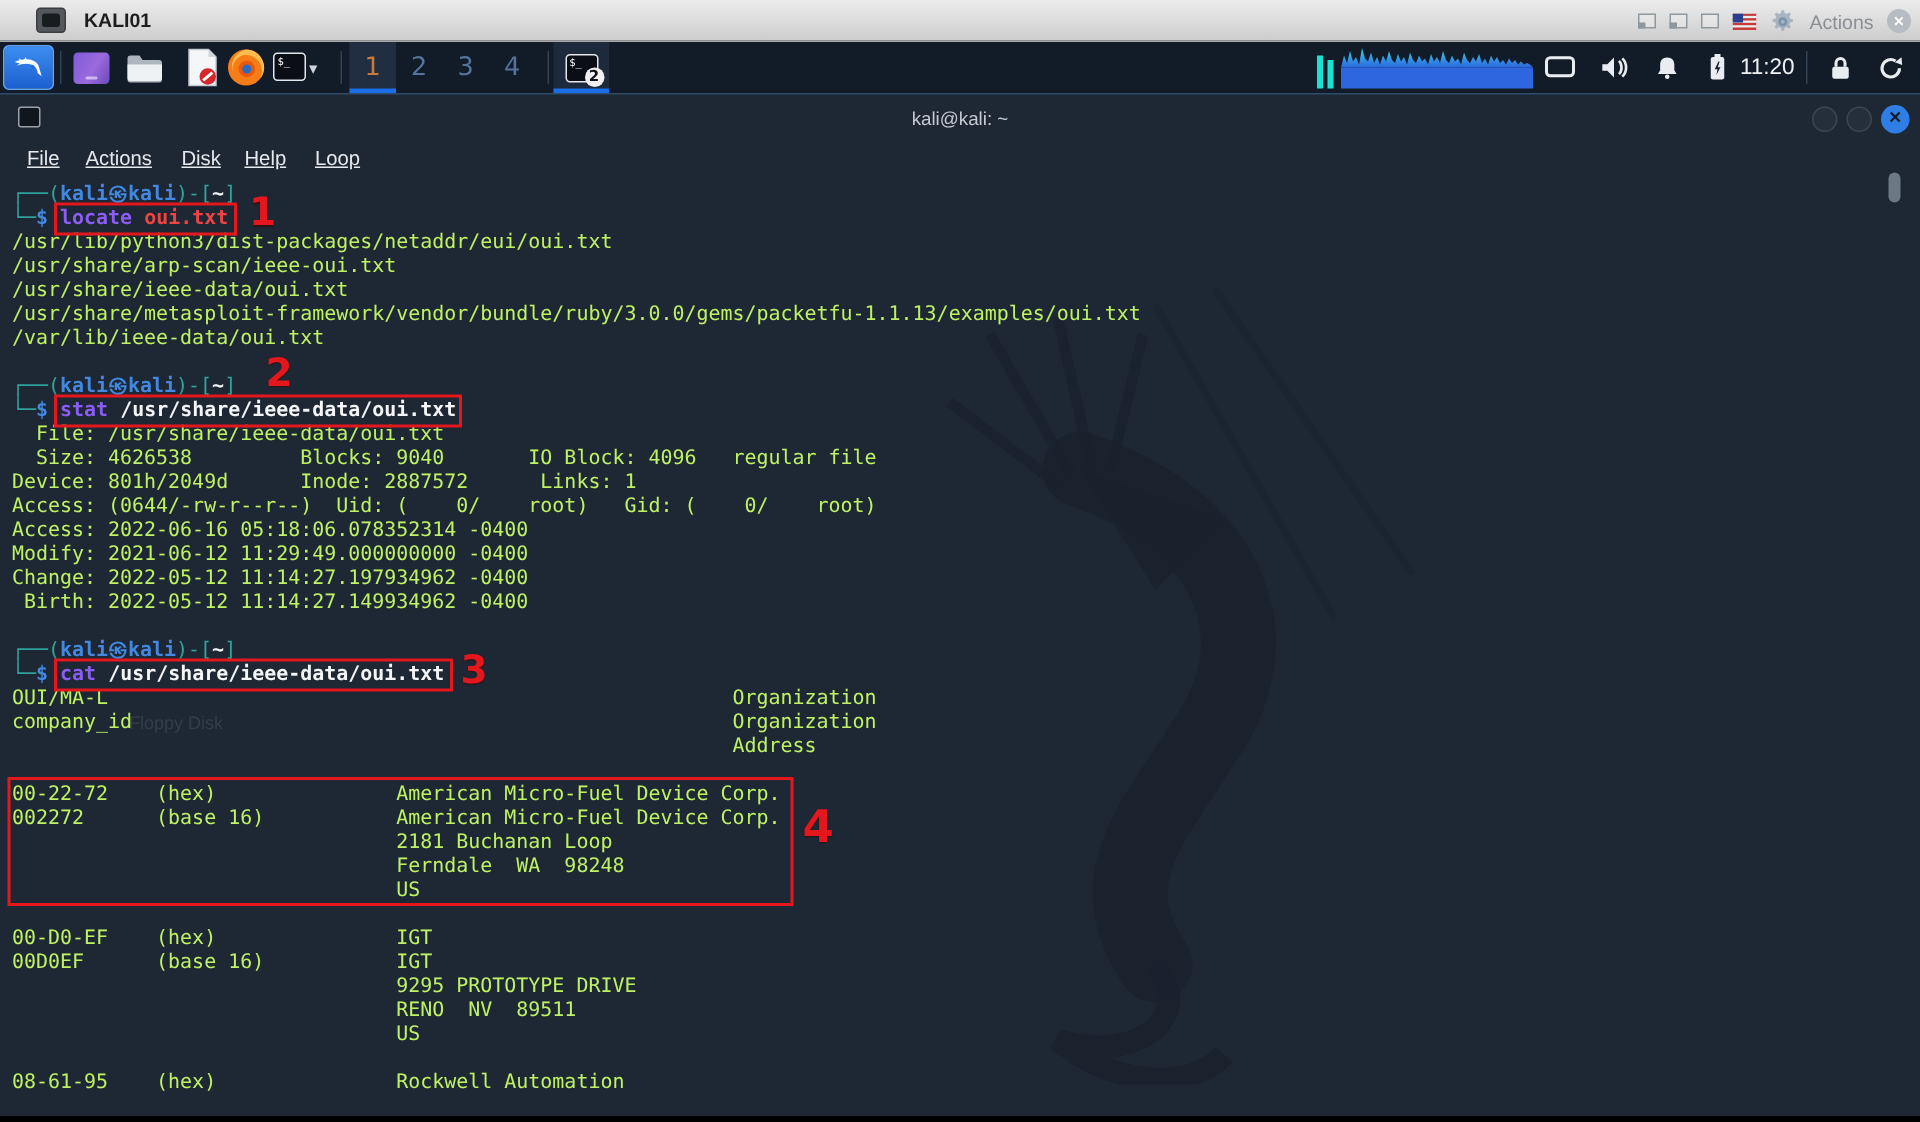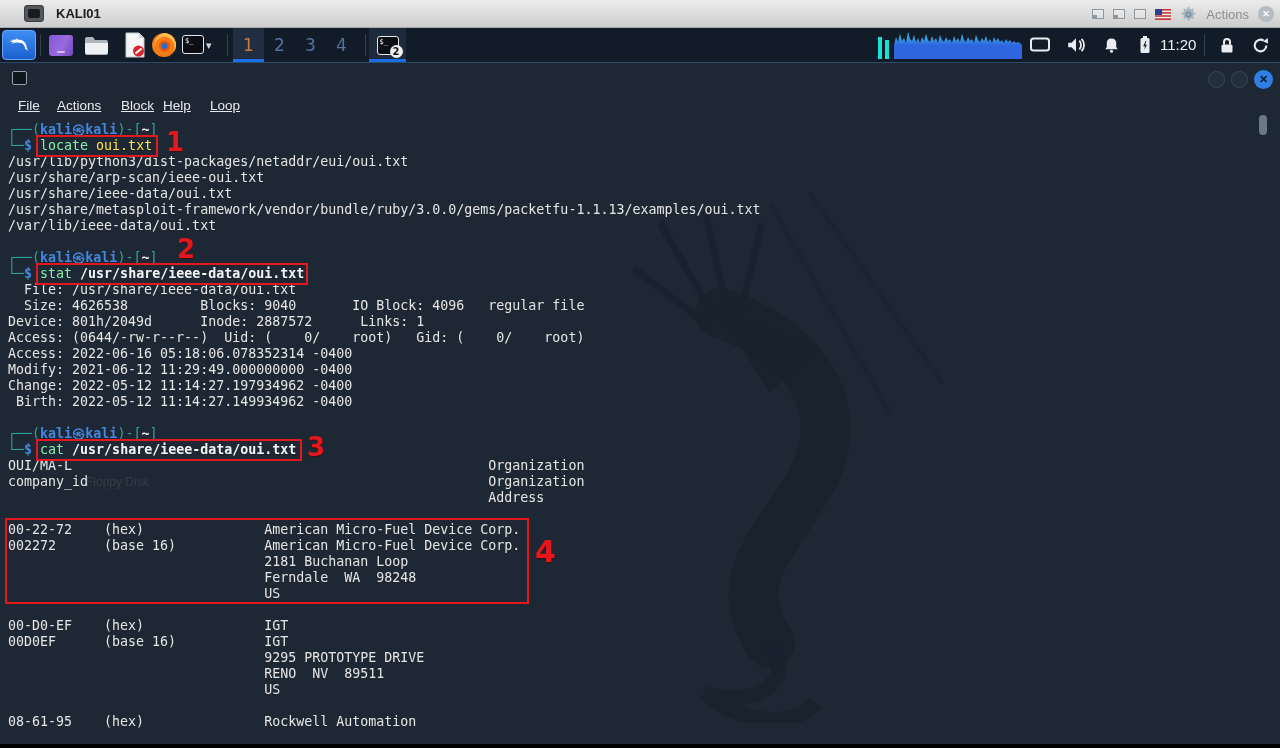--- a/index.html
+++ b/index.html
@@ -58,24 +58,24 @@
   .tw-close{ position:absolute; top:7px; left:1254px; width:19px; height:19px; border-radius:50%;
     background:#2f7ee6; color:#131c28; font-size:11px; font-weight:bold; text-align:center; line-height:19px; }
   .menubar span{ position:absolute; top:30px; height:26px; line-height:26px; font-size:13.5px; color:#e6e9ee;text-decoration:underline; }
   .ghost{ position:absolute; left:86px; top:412px; font-size:12px; color:rgba(190,205,220,.13); }
 
   .term-pre{ position:absolute; left:8px; top:59px; font-family:"DejaVu Sans Mono",monospace;
     font-size:13.3px; line-height:16px; white-space:pre; }
   .tline{ height:16px; }
   .c-f{ color:#2fa39d; }
   .c-u{ color:#4287e0; font-weight:bold; }
-  .c-c{ color:#86efac; }
-  .c-p{ color:#fde047; }
+  .c-c{ color:#8b5cf6;font-weight:bold; }
+  .c-p{ color:#ef4444;font-weight:bold; }
   .c-b{ color:#f4f5f7; font-weight:bold; }
-  .c-o{ color:#e5e5e5;margin-top:44px; }
+  .c-o{ color:#bef264;margin-top:44px; }
 
   .scroll-thumb{ position:absolute; left:1259px; top:52px; width:8px; height:20px; background:#6d7885; border-radius:4px; }
 
   
   .abox{ position:absolute; border:2px solid #e4171c; }
   .abox1{ left:36px; top:135px; width:122px; height:22px; }
   .abox2{ left:36px; top:263px; width:272px; height:22px; }
   .abox3{ left:36px; top:439px; width:266px; height:22px; }
   .abox4{ left:5px;  top:518px; width:524px; height:86px; }
   .anum{ position:absolute; color:#e4171c; font-family:"DejaVu Sans",sans-serif; font-weight:bold;
@@ -236,28 +236,29 @@
         <path d="M245 235 L190 140"></path>
           <path d="M258 230 L235 128"></path>
           <path d="M270 232 L292 140"></path>
           <path d="M238 242 L163 185"></path>
       </g>
       <path d="M300 560 C330 600 280 626 235 610 C270 640 322 646 346 620" stroke="#19212d" stroke-width="15" fill="none" opacity="0.85"></path>
       <path d="M300 120 L420 330 M340 110 L472 300" stroke="#1a2330" stroke-width="5" opacity="0.6"></path>
     </svg>
 
     <div class="tw-icon"></div>
+    <div class="tw-title">kali@kali: ~</div>
     <div class="tw-btn" style="left:1208px"></div>
     <div class="tw-btn" style="left:1231px"></div>
     <div class="tw-close">✕</div>
 
     <div class="menubar">
       <span style="left:18px">File</span>
       <span style="left:57px">Actions</span>
-      <span style="left:121px">Block</span>
+      <span style="left:121px">Disk</span>
       <span style="left:163px">Help</span>
       <span style="left:210px">Loop</span>
     </div>
 
     <div class="ghost">Floppy Disk</div>
 
     <div class="term-pre" id="term"><div class="tline"><span class="c-f">┌──(</span><span class="c-u">kali㉿kali</span><span class="c-f">)-[</span><span class="c-b">~</span><span class="c-f">]</span></div><div class="tline"><span class="c-f">└─</span><span class="c-u">$</span><span class="c-p"> </span><span class="c-c">locate</span><span class="c-p"> oui.txt</span></div><div class="tline"><span class="c-o">/usr/lib/python3/dist-packages/netaddr/eui/oui.txt</span></div><div class="tline"><span class="c-o">/usr/share/arp-scan/ieee-oui.txt</span></div><div class="tline"><span class="c-o">/usr/share/ieee-data/oui.txt</span></div><div class="tline"><span class="c-o">/usr/share/metasploit-framework/vendor/bundle/ruby/3.0.0/gems/packetfu-1.1.13/examples/oui.txt</span></div><div class="tline"><span class="c-o">/var/lib/ieee-data/oui.txt</span></div><div class="tline"></div><div class="tline"><span class="c-f">┌──(</span><span class="c-u">kali㉿kali</span><span class="c-f">)-[</span><span class="c-b">~</span><span class="c-f">]</span></div><div class="tline"><span class="c-f">└─</span><span class="c-u">$</span><span class="c-p"> </span><span class="c-c">stat</span><span class="c-p"> </span><span class="c-b">/usr/share/ieee-data/oui.txt</span></div><div class="tline"><span class="c-o">  File: /usr/share/ieee-data/oui.txt</span></div><div class="tline"><span class="c-o">  Size: 4626538         Blocks: 9040       IO Block: 4096   regular file</span></div><div class="tline"><span class="c-o">Device: 801h/2049d      Inode: 2887572      Links: 1</span></div><div class="tline"><span class="c-o">Access: (0644/-rw-r--r--)  Uid: (    0/    root)   Gid: (    0/    root)</span></div><div class="tline"><span class="c-o">Access: 2022-06-16 05:18:06.078352314 -0400</span></div><div class="tline"><span class="c-o">Modify: 2021-06-12 11:29:49.000000000 -0400</span></div><div class="tline"><span class="c-o">Change: 2022-05-12 11:14:27.197934962 -0400</span></div><div class="tline"><span class="c-o"> Birth: 2022-05-12 11:14:27.149934962 -0400</span></div><div class="tline"></div><div class="tline"><span class="c-f">┌──(</span><span class="c-u">kali㉿kali</span><span class="c-f">)-[</span><span class="c-b">~</span><span class="c-f">]</span></div><div class="tline"><span class="c-f">└─</span><span class="c-u">$</span><span class="c-p"> </span><span class="c-c">cat</span><span class="c-p"> </span><span class="c-b">/usr/share/ieee-data/oui.txt</span></div><div class="tline"><span class="c-o">OUI/MA-L                                                    Organization</span></div><div class="tline"><span class="c-o">company_id                                                  Organization</span></div><div class="tline"><span class="c-o">                                                            Address</span></div><div class="tline"></div><div class="tline"><span class="c-o">00-22-72    (hex)               American Micro-Fuel Device Corp.</span></div><div class="tline"><span class="c-o">002272      (base 16)           American Micro-Fuel Device Corp.</span></div><div class="tline"><span class="c-o">                                2181 Buchanan Loop</span></div><div class="tline"><span class="c-o">                                Ferndale  WA  98248</span></div><div class="tline"><span class="c-o">                                US</span></div><div class="tline"></div><div class="tline"><span class="c-o">00-D0-EF    (hex)               IGT</span></div><div class="tline"><span class="c-o">00D0EF      (base 16)           IGT</span></div><div class="tline"><span class="c-o">                                9295 PROTOTYPE DRIVE</span></div><div class="tline"><span class="c-o">                                RENO  NV  89511</span></div><div class="tline"><span class="c-o">                                US</span></div><div class="tline"></div><div class="tline"><span class="c-o">08-61-95    (hex)               Rockwell Automation</span></div></div>
 
     <div class="scroll-thumb"></div>
 

